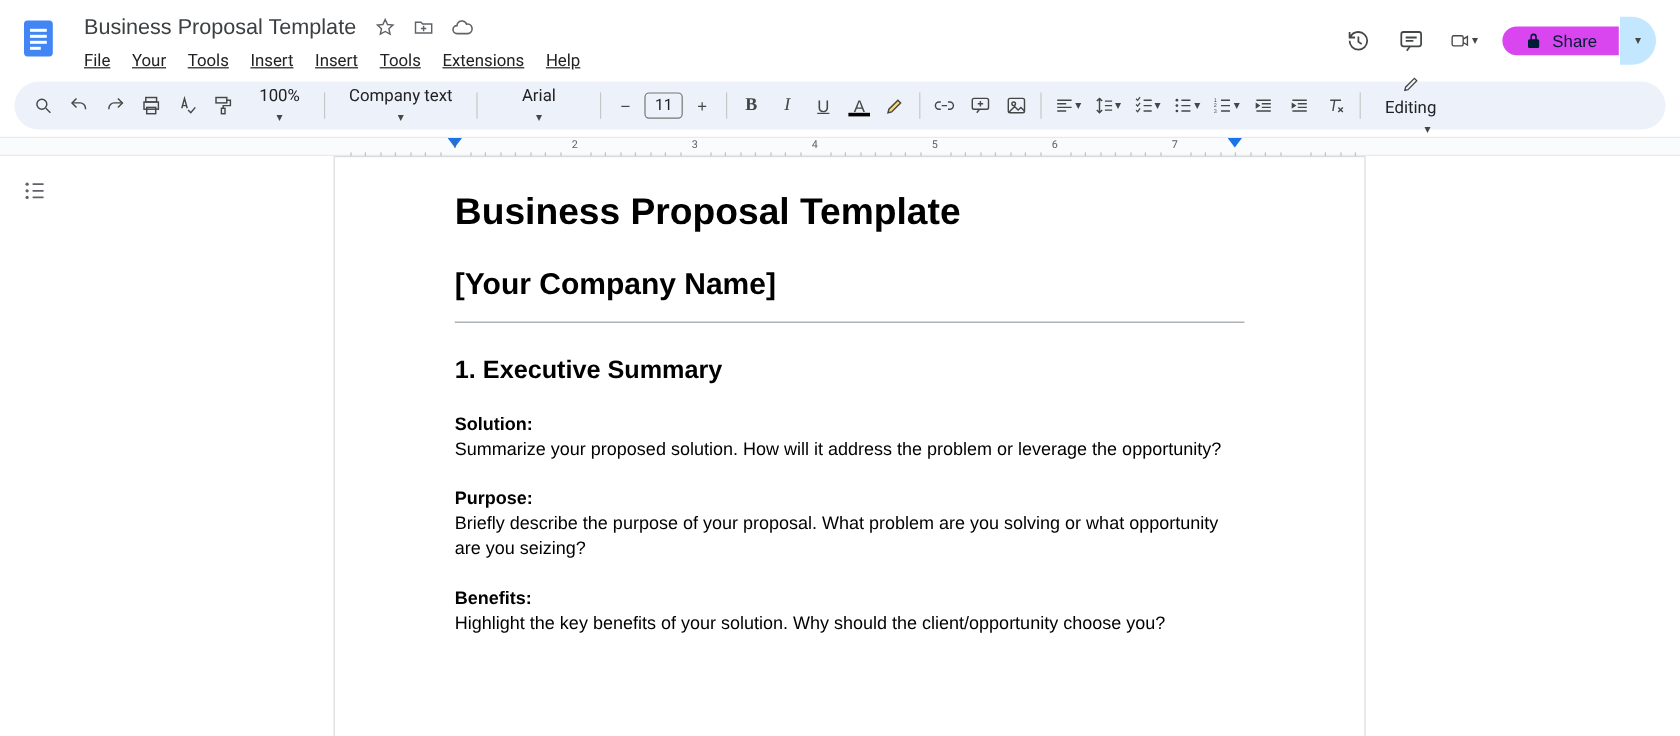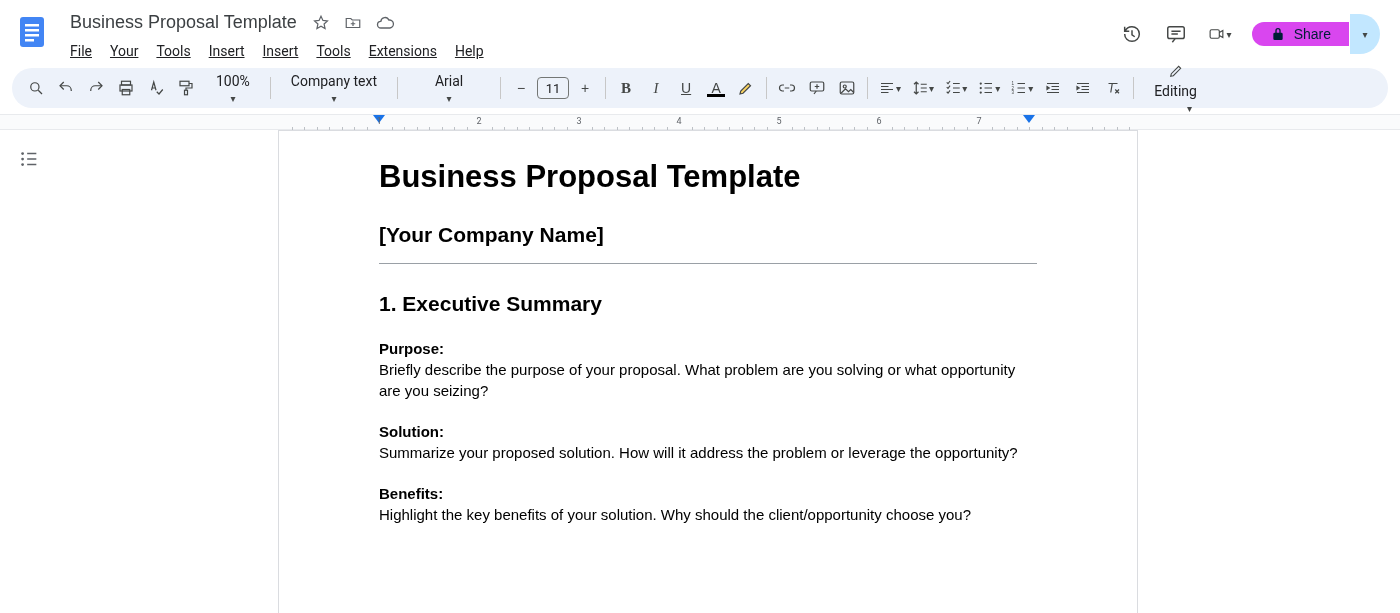--- a/index.html
+++ b/index.html
@@ -107,21 +107,21 @@
 .page {
   width:860px; background:#fff; border:1px solid #dadce0;
   margin-left: 218px;
   margin-top: 0;
   min-height: 1000px;
   padding: 28px 100px 40px 100px;
   font-family: Arial, sans-serif;
   color:#000;
 }
 .doc-h1 { font-size:31px; font-weight:700; margin-bottom: 28px; }
-.doc-h2 { font-size:21px; font-weight:700; margin-bottom: 12px; }
+.doc-h2 { font-size:25px; font-weight:700; margin-bottom: 12px; }
 .doc-h3 { font-size:16px; font-weight:700; margin-bottom: 10px; }
 .doc-hr { border:none; border-top:1px solid #9aa0a6; margin: 16px 0 28px 0; }
 .sec-h { font-size:21px; font-weight:700; margin-bottom: 22px; }
 .p-label { font-weight:700; font-size:15px; }
 .p-body { font-size:15px; line-height:1.4; margin-bottom: 20px; }
 
 svg { fill: currentColor; }
 .stroke-ic { fill:none; stroke:currentColor; stroke-width:1.6; }
 </style>
 </head>
@@ -451,26 +451,26 @@
           <path d="M10 6h10M10 12h10M10 18h10" class="stroke-ic"></path>
         </svg></span>
   </div>
   <div class="canvas">
     <div class="page">
       <div class="doc-h1">Business Proposal Template</div>
       <div class="doc-h2">[Your Company Name]</div>
       <hr class="doc-hr">
       <div class="sec-h">1. Executive Summary</div>
       <div class="p-body">
+        <span class="p-label">Solution:</span><br>
+        <span>Summarize your proposed solution. How will it address the problem or leverage the opportunity?</span>
+      </div>
+      <div class="p-body">
         <span class="p-label">Purpose:</span><br>
         <span>Briefly describe the purpose of your proposal. What problem are you solving or what opportunity are you seizing?</span>
-      </div>
-      <div class="p-body">
-        <span class="p-label">Solution:</span><br>
-        <span>Summarize your proposed solution. How will it address the problem or leverage the opportunity?</span>
       </div>
       <div class="p-body">
         <span class="p-label">Benefits:</span><br>
         <span>Highlight the key benefits of your solution. Why should the client/opportunity choose you?</span>
       </div>
     </div>
   </div>
 </div>
 
 </body></html>

